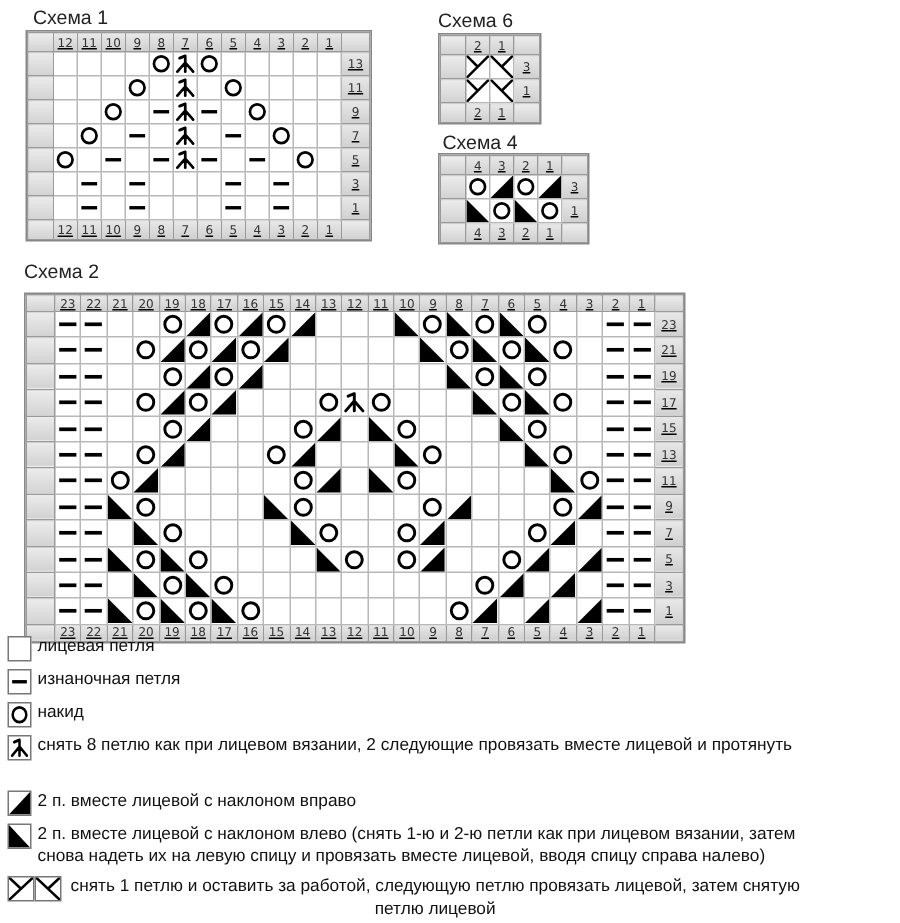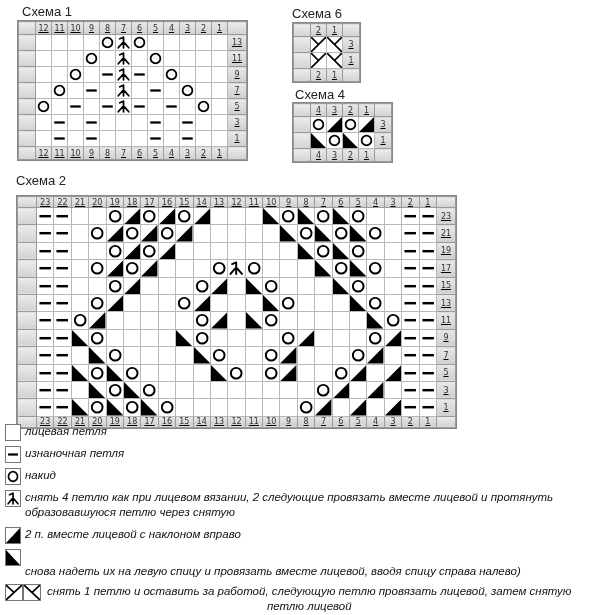--- a/index.html
+++ b/index.html
@@ -8,21 +8,21 @@
   .chart{position:absolute;border:1px solid #888;background:#fff;}
   table.grid{border-collapse:collapse;table-layout:fixed;text-decoration:underline;}
   table.grid td{border:1px solid #b8b8b8;padding:0;text-align:center;vertical-align:middle;font-size:8px;color:#333;font-family:"DejaVu Sans",sans-serif;position:relative;}
   table.grid td.lab{background:linear-gradient(#e8e8e8,#cfcfcf);border-color:#9a9a9a;}
   table.grid td.side{background:linear-gradient(#ececec,#d2d2d2);border-color:#9a9a9a;}
   table.grid td svg{display:block;width:100%;height:100%;}
   .legend{position:absolute;left:5px;font-size:11.5px;line-height:15px;color:#111;}
   .legend .row{position:absolute;left:0;display:flex;align-items:flex-start;}
   .legend .ico{border:1px solid #777;width:14px;height:15px;margin-right:4px;flex:none;background:#fff;}
   .legend .ico svg{display:block;width:100%;height:100%;}
-  .legend .txt{white-space:nowrap;font-style:italic;}
+  .legend .txt{white-space:nowrap;}
 </style>
 </head>
 <body>
 
 <div class="title" style="left:22px;top:4px;text-align:right;">Схема 1</div>
 <div class="chart" style="left:17px;top:20px;">
   <table class="grid" id="g1">
       <tbody>
         <tr style="height:13px">
           <td class="side" style="width:16px"></td>
@@ -1458,37 +1458,37 @@
         </svg>
       </span>
     <span class="txt">накид</span>
   </div>
   <div class="row" style="top:490px;">
     <span class="ico">
         <svg viewBox="0 0 20 20" preserveAspectRatio="none">
           <path d="M10 3 L10 17 M10 9 L3 17 M10 9 L17 17 M5 5 L10 3" stroke="#000" stroke-width="2.4" fill="none" stroke-linecap="round"></path>
         </svg>
       </span>
-    <span class="txt"><span>снять 4 петлю как при лицевом вязании, 2 следующие провязать вместе лицевой и протянуть</span><br><span>образовавшуюся петлю через снятую</span></span>
+    <span class="txt"><span>снять 8 петлю как при лицевом вязании, 2 следующие провязать вместе лицевой и протянуть</span><br></span>
   </div>
   <div class="row" style="top:527px;">
     <span class="ico">
         <svg viewBox="0 0 20 20" preserveAspectRatio="none">
           <polygon points="20,0 20,20 0,20" fill="#000"></polygon>
         </svg>
       </span>
     <span class="txt">2 п. вместе лицевой с наклоном вправо</span>
   </div>
   <div class="row" style="top:549px;">
     <span class="ico">
         <svg viewBox="0 0 20 20" preserveAspectRatio="none">
           <polygon points="0,0 20,20 0,20" fill="#000"></polygon>
         </svg>
       </span>
-    <span class="txt"><br><span>снова надеть их на левую спицу и провязать вместе лицевой, вводя спицу справа налево)</span></span>
+    <span class="txt"><span>2 п. вместе лицевой с наклоном влево (снять 1-ю и 2-ю петли как при лицевом вязании, затем</span><br><span>снова надеть их на левую спицу и провязать вместе лицевой, вводя спицу справа налево)</span></span>
   </div>
   <div class="row" style="top:584px;text-align:center;">
     <span class="ico" style="width:16px;margin-right:0;">
         <svg viewBox="0 0 20 20" preserveAspectRatio="none">
           <path d="M0 0 L10 10 M0 20 L20 0" stroke="#000" stroke-width="2.2" fill="none"></path>
         </svg>
       </span>
     <span class="ico" style="width:16px;margin-right:6px;">
         <svg viewBox="0 0 20 20" preserveAspectRatio="none">
           <path d="M20 0 L10 10 M20 20 L0 0" stroke="#000" stroke-width="2.2" fill="none"></path>

